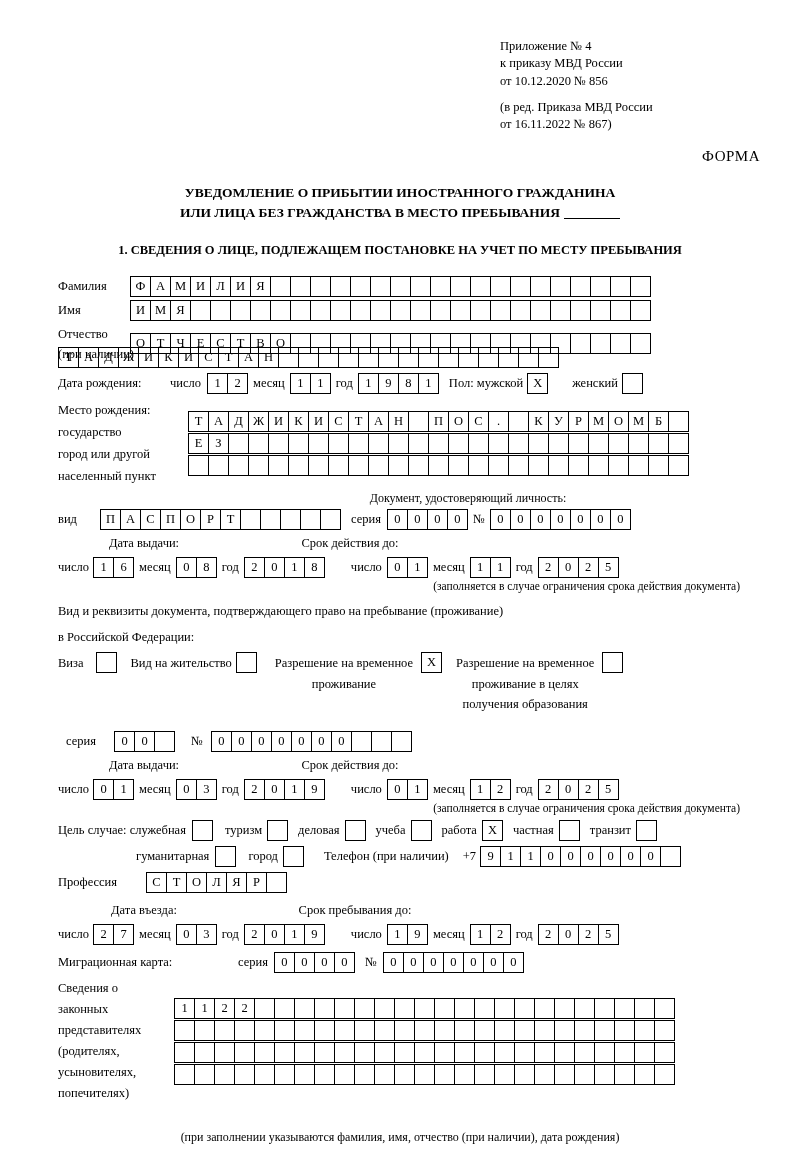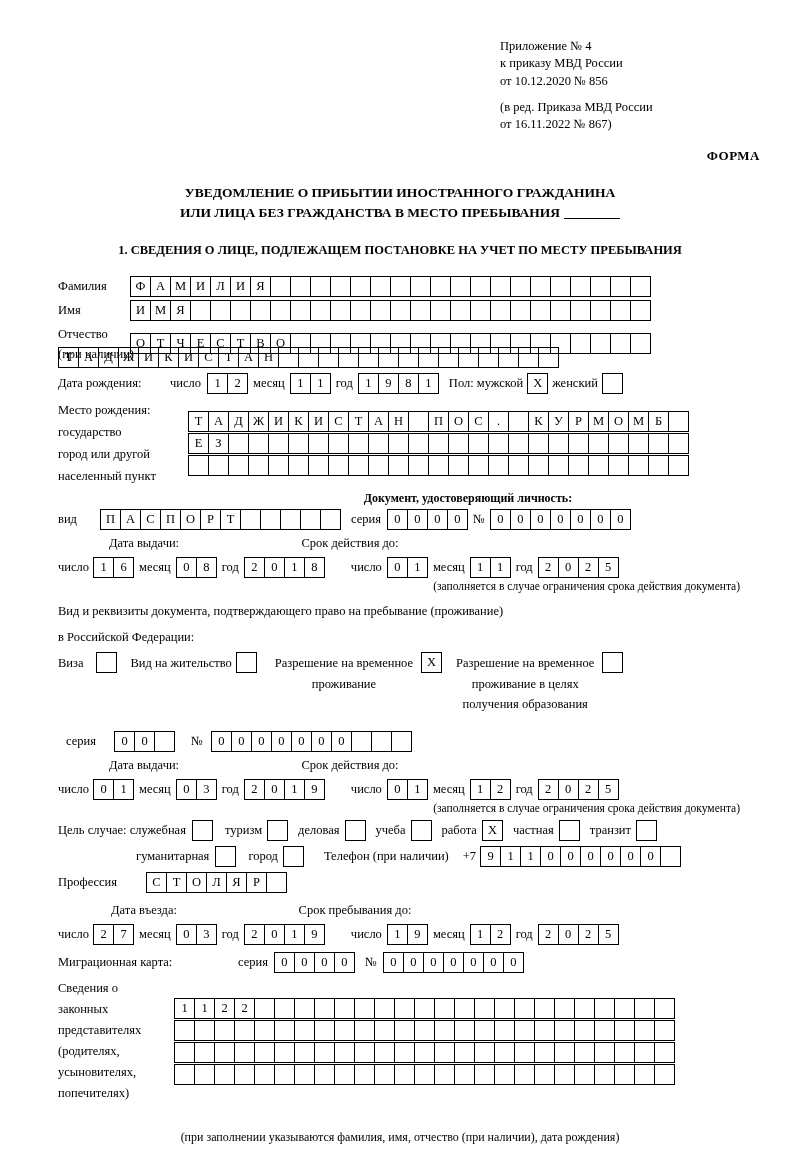--- a/index.html
+++ b/index.html
@@ -1,31 +1,31 @@
 <!DOCTYPE html>
 <html><head>
 <meta charset="utf-8">
 <style>
   html,body{margin:0;padding:0;background:#fff;}
   body{width:800px;height:1163px;font-family:"Liberation Serif",serif;color:#000;position:relative;}
   .page{width:800px;height:1163px;position:relative;box-sizing:border-box;padding:0;}
   .hdr{position:absolute;right:40px;top:38px;width:260px;font-size:12.5px;line-height:1.38;}
   .hdr .l2{margin-top:9px;}
-  .forma{position:absolute;right:40px;top:148px;font-size:13px;font-weight:bold;letter-spacing:.5px;}
+  .forma{position:absolute;right:40px;top:148px;font-size:15px;font-weight:normal;letter-spacing:.5px;}
   .title{position:absolute;left:0;right:0;top:183px;text-align:center;font-size:13.5px;font-weight:bold;line-height:1.45;}
   .title .u{display:inline-block;border-bottom:1px solid #000;width:56px;vertical-align:-2px;margin-left:4px;}
   .sect1{position:absolute;left:0;right:0;top:243px;text-align:center;font-size:12.5px;font-weight:bold;}
   .body{position:absolute;left:58px;top:275px;width:700px;font-size:12.5px;}
   .row{position:relative;margin-bottom:2px;display:flex;align-items:center;}
   .lbl{font-size:12.5px;line-height:22px;white-space:nowrap;}
   .boxes{display:flex;}
   .bx{width:21px;height:21px;border:1px solid #000;box-sizing:border-box;margin-left:-1px;display:flex;align-items:center;justify-content:center;font-size:12.5px;font-family:"Liberation Serif",serif;}
   .bx:first-child{margin-left:0;}
   .center{text-align:center;}
-  .boldc{font-weight:bold;font-size:12px;}
+  .boldc{font-weight:normal;font-size:12px;}
   .note{font-size:11.5px;}
   .ftnote{position:absolute;left:0;right:0;bottom:18px;text-align:center;font-size:12px;}
 </style>
 </head>
 <body>
 
 <div class="page">
 
   <div class="hdr">
     <div>Приложение № 4</div>
@@ -191,21 +191,21 @@
       <div class="boxes" id="birth-year">
           <div class="bx">1</div>
           <div class="bx">9</div>
           <div class="bx">8</div>
           <div class="bx">1</div>
         </div>
       <div class="lbl" style="margin-left:10px;margin-right:4px">Пол: мужской</div>
       <div class="boxes" id="sex-male">
           <div class="bx">X</div>
         </div>
-      <div class="lbl" style="margin-left:4px;margin-right:4px">женский</div>
+      <div class="lbl" style="margin-left:24px;margin-right:4px">женский</div>
       <div class="boxes" id="sex-female">
           <div class="bx"></div>
         </div>
     </div>
 
     <div class="row" style="margin-top:5px">
       <div style="width:130px">
         <div class="lbl">Место рождения:</div>
         <div class="lbl" style="line-height:22px">государство</div>
         <div class="lbl" style="line-height:22px">город или другой</div>

